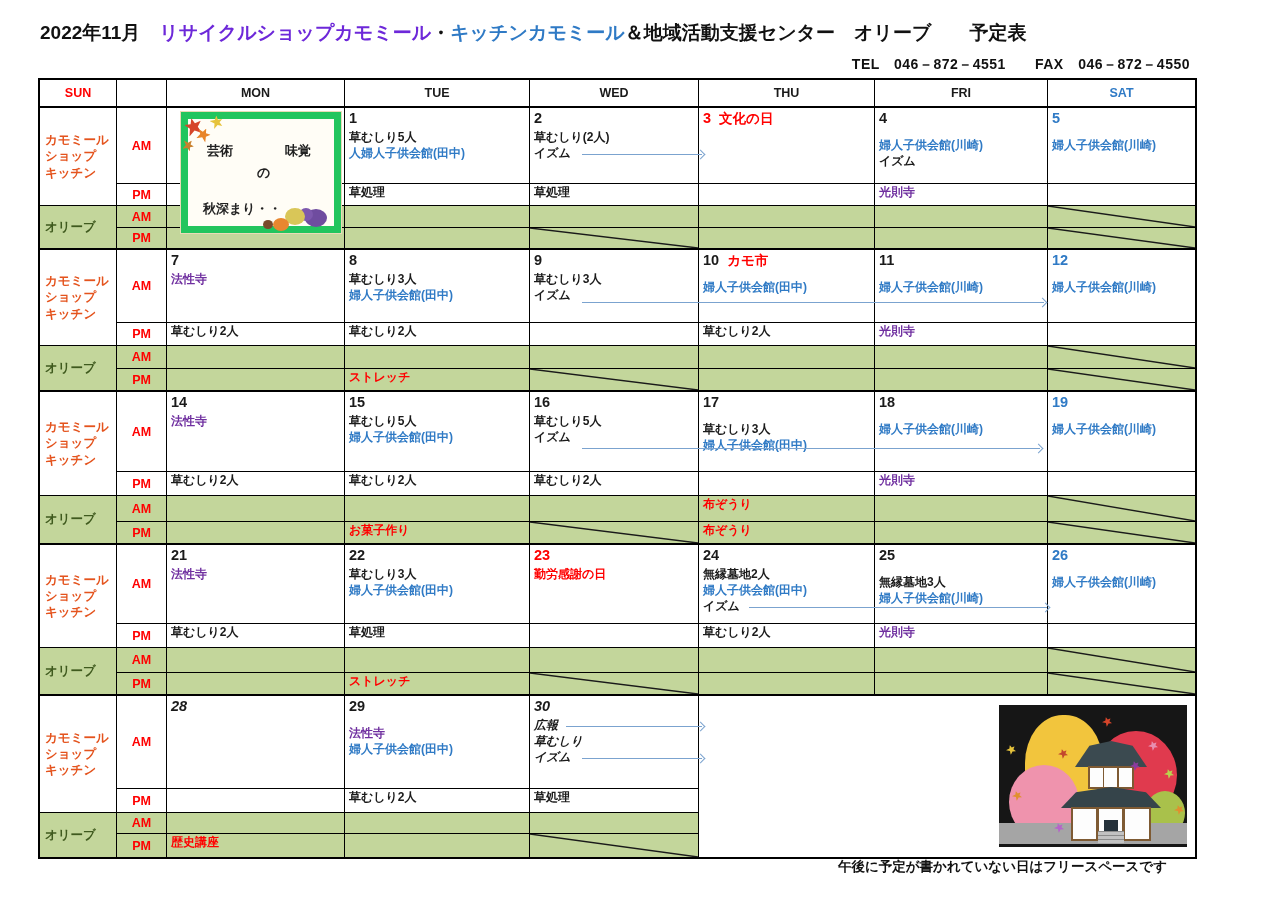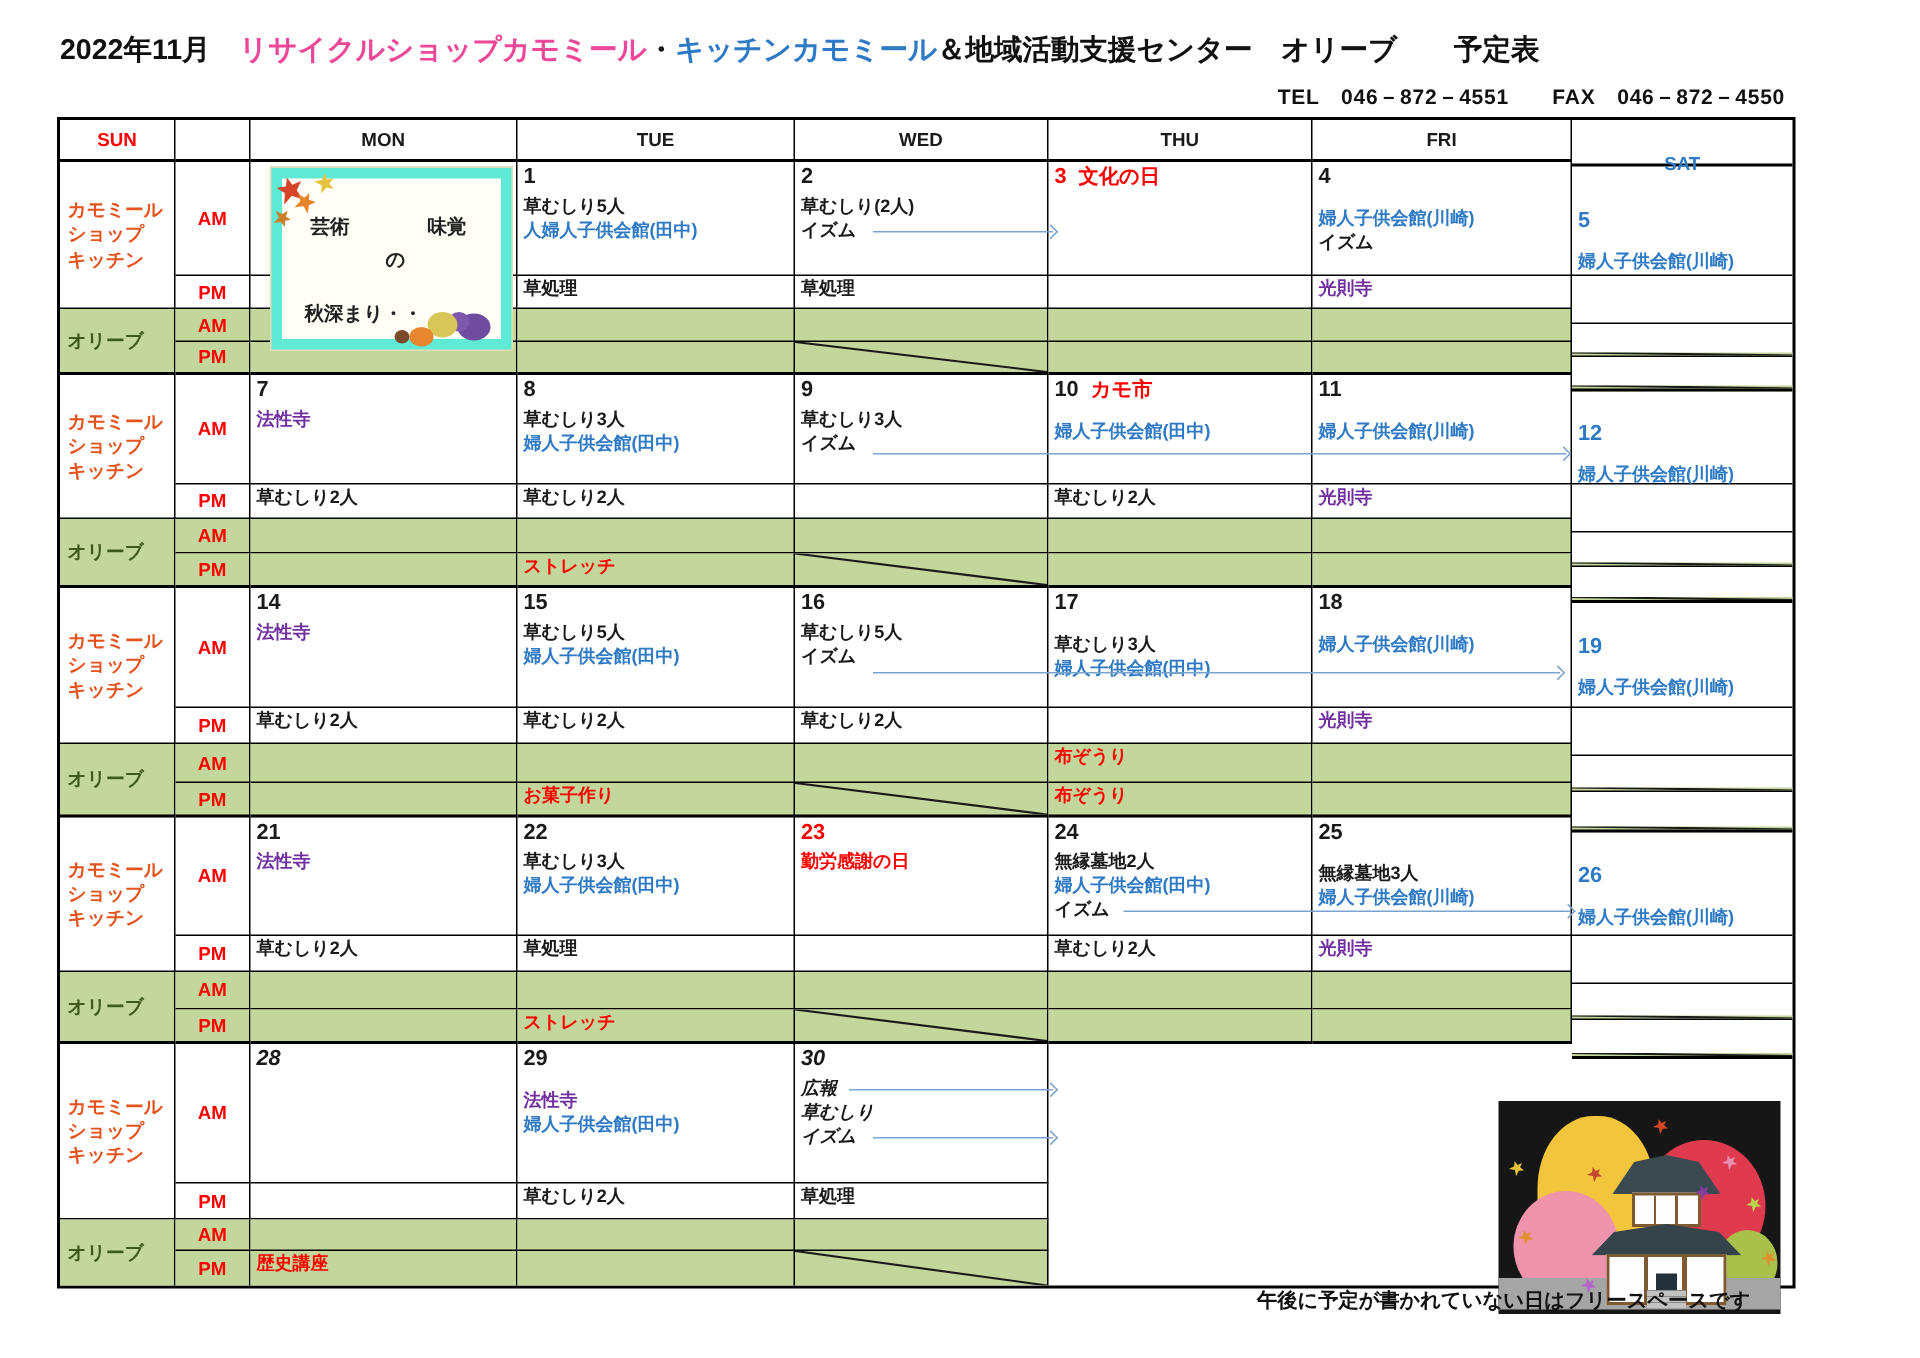--- a/index.html
+++ b/index.html
@@ -1,31 +1,31 @@
 <!DOCTYPE html>
 <html><head>
 <meta charset="utf-8">
 <style>
   html,body{margin:0;padding:0;background:#fff;}
   body{width:1280px;height:905px;position:relative;font-family:"Liberation Sans","DejaVu Sans",sans-serif;overflow:hidden;}
   .page{position:absolute;inset:0;background:#fff;}
 
   
   .title{position:absolute;left:40px;top:20px;font-weight:bold;font-size:19px;white-space:nowrap;color:#111;}
-  .t-red{color:#ec4899;}
+  .t-red{color:#6d28d9;}
   .t-blue{color:#2f7ac5;}
   .telfax{position:absolute;top:56px;right:90px;font-weight:bold;font-size:14px;color:#111;letter-spacing:.5px;}
 
   
   .cal{position:absolute;left:38px;top:78px;width:1155px;display:grid;
        grid-template-columns:77px 50px 178px 185px 169px 176px 173px 147px;
        grid-template-rows:28px 76px 22px 22px 22px 73px 23px 23px 23px 80px 24px 26px 23px 79px 24px 25px 23px 93px 24px 21px 23px;
        border:2px solid #000;background:#fff;}
   .cell{position:relative;box-sizing:border-box;border-right:1px solid #000;border-bottom:1px solid #000;font-weight:bold;color:#1a1a1a;}
-  .last-col{border-right:0;margin-top:29px;}
+  .last-col{border-right:0;}
   .wk-end{border-bottom-width:2px;}
   .no-b{border-bottom:0;}
   .green{background:#c3d69b;}
   .hdr{display:flex;align-items:center;justify-content:center;font-size:12.5px;border-bottom-width:2px;}
   .h-red{color:#ff0000;}
   .h-blue{color:#2f7ac5;}
   .label{display:flex;align-items:center;padding-left:5px;font-size:12.5px;line-height:1.3;color:#e4531d;white-space:pre-line;}
   .olabel{color:#3f5a1e;}
   .ampm{display:flex;align-items:center;justify-content:center;color:#ff0000;font-size:12.5px;}
   .day{font-size:12px;line-height:1.32;padding:1px 4px;}
@@ -42,21 +42,21 @@
 
   
   .arrow{position:absolute;height:0;border-top:1.5px solid #7ba3cf;z-index:6;}
   .arrow::after{content:"";position:absolute;right:-2px;top:-4px;width:6px;height:6px;
     border-top:1.5px solid #7ba3cf;border-right:1.5px solid #7ba3cf;transform:rotate(45deg);}
 
   
   .diag{position:absolute;inset:0;width:100%;height:100%;display:block;}
 
   
-  .card{position:absolute;left:13px;top:3px;width:160px;height:121px;background:#5eead4;border:1px solid #eadbb7;z-index:5;}
+  .card{position:absolute;left:13px;top:3px;width:160px;height:121px;background:#22c55e;border:1px solid #eadbb7;z-index:5;}
   .card-in{position:absolute;inset:7px;background:#fffdf6;}
   .card-t{position:absolute;font-size:13px;color:#222;}
   .leaf{position:absolute;width:17px;height:17px;
     clip-path:polygon(50% 0,63% 33%,100% 28%,74% 58%,88% 100%,50% 74%,12% 100%,26% 58%,0 28%,37% 33%);}
   .dot{position:absolute;border-radius:50%;}
 
   
   .illu{position:absolute;background:#161616;overflow:hidden;}
   .tree{position:absolute;border-radius:50%;}
   .roof1{position:absolute;background:#3b4a50;clip-path:polygon(0 100%,20% 18%,50% 0,80% 18%,100% 100%);}

